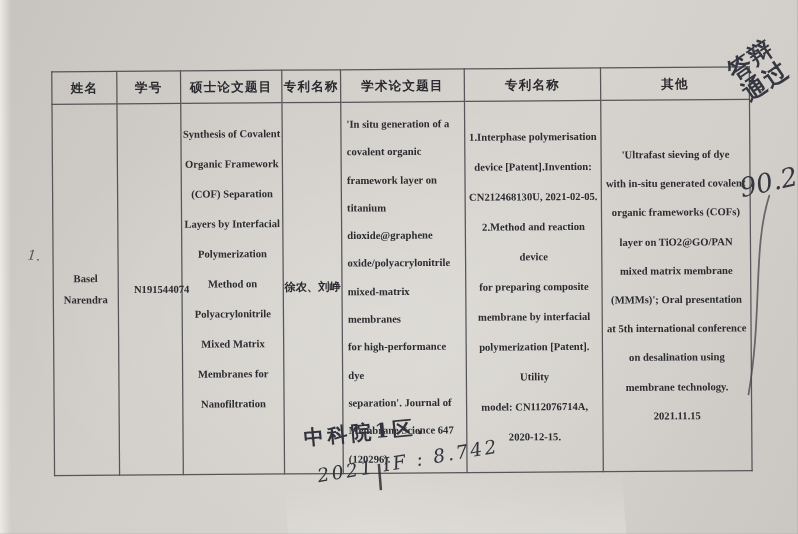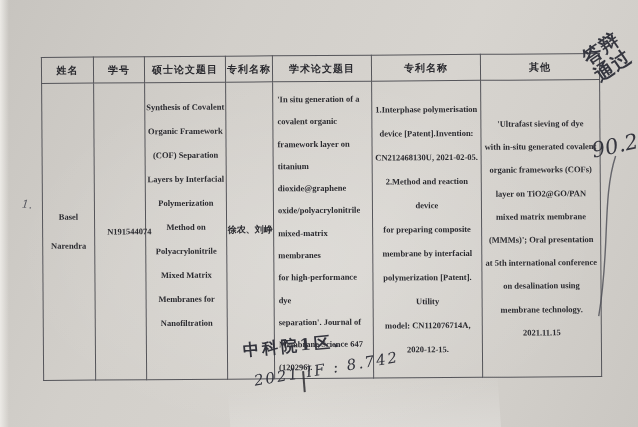--- a/index.html
+++ b/index.html
@@ -51,21 +51,21 @@
   }
   .doc-table td .cell { white-space: pre-line; }
   col.c-name   { width: 52px; }
   col.c-sid    { width: 51px; }
   col.c-thesis { width: 81px; }
   col.c-adv    { width: 47px; }
   col.c-paper  { width: 99px; }
   col.c-patent { width: 109px; }
   col.c-other  { width: 119px; }
 
-  td.v-name  .cell { line-height: 29px; }
+  td.v-name  .cell { line-height: 17px; }
   td.v-sid   .cell { line-height: 12px; font-size: 8.5px; padding-left: 12px; }
   td.v-thesis { vertical-align: top; }
   td.v-thesis .cell { padding-top: 12px; line-height: 24px; }
   td.v-adv   .cell { font-size: 9px; font-family: "Liberation Sans", sans-serif; }
   td.v-paper { vertical-align: top; text-align: left; }
   td.v-paper .cell { padding: 6px 3px 0 4px; line-height: 22.3px; }
   td.v-patent .cell { line-height: 24px; padding: 0 2px; }
   td.v-other  .cell { line-height: 23.2px; padding: 0 3px; }
 
   

